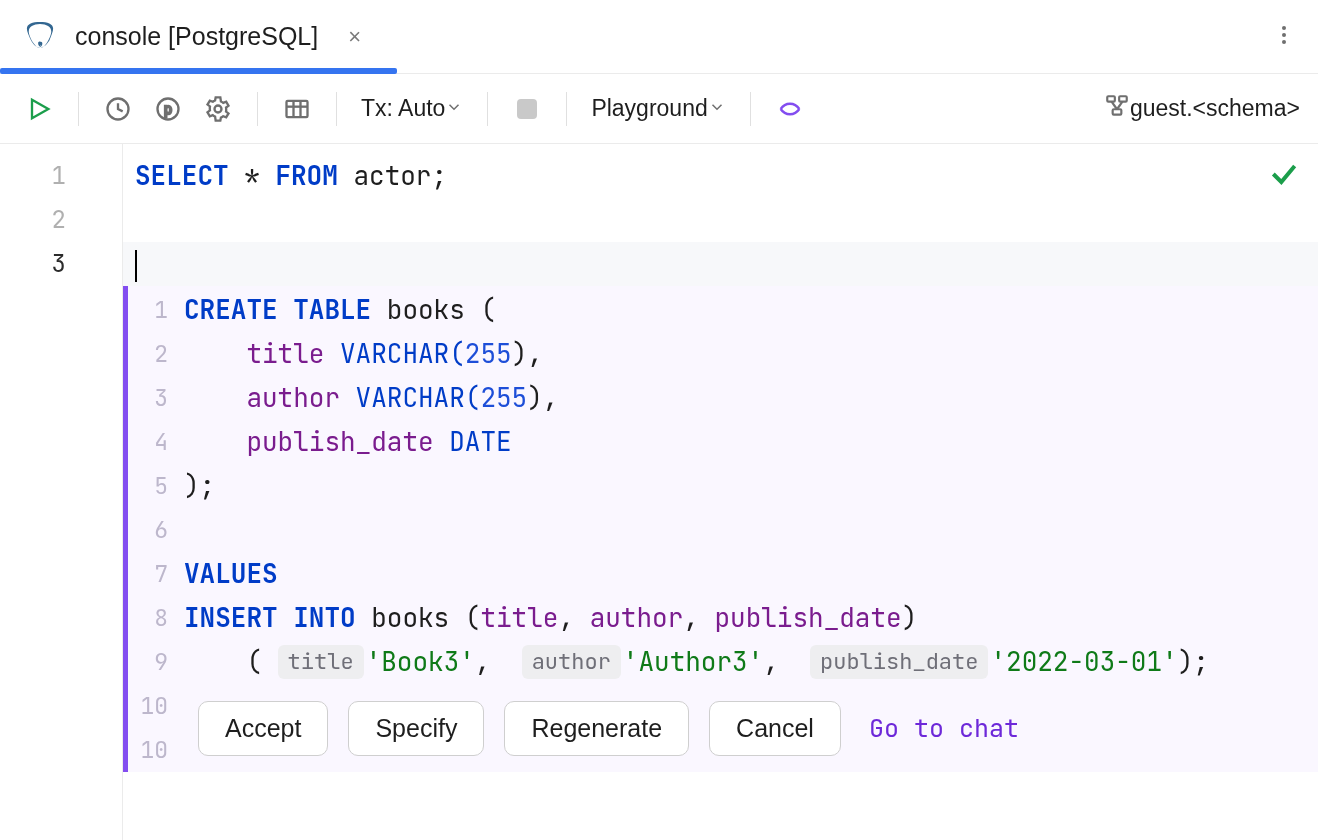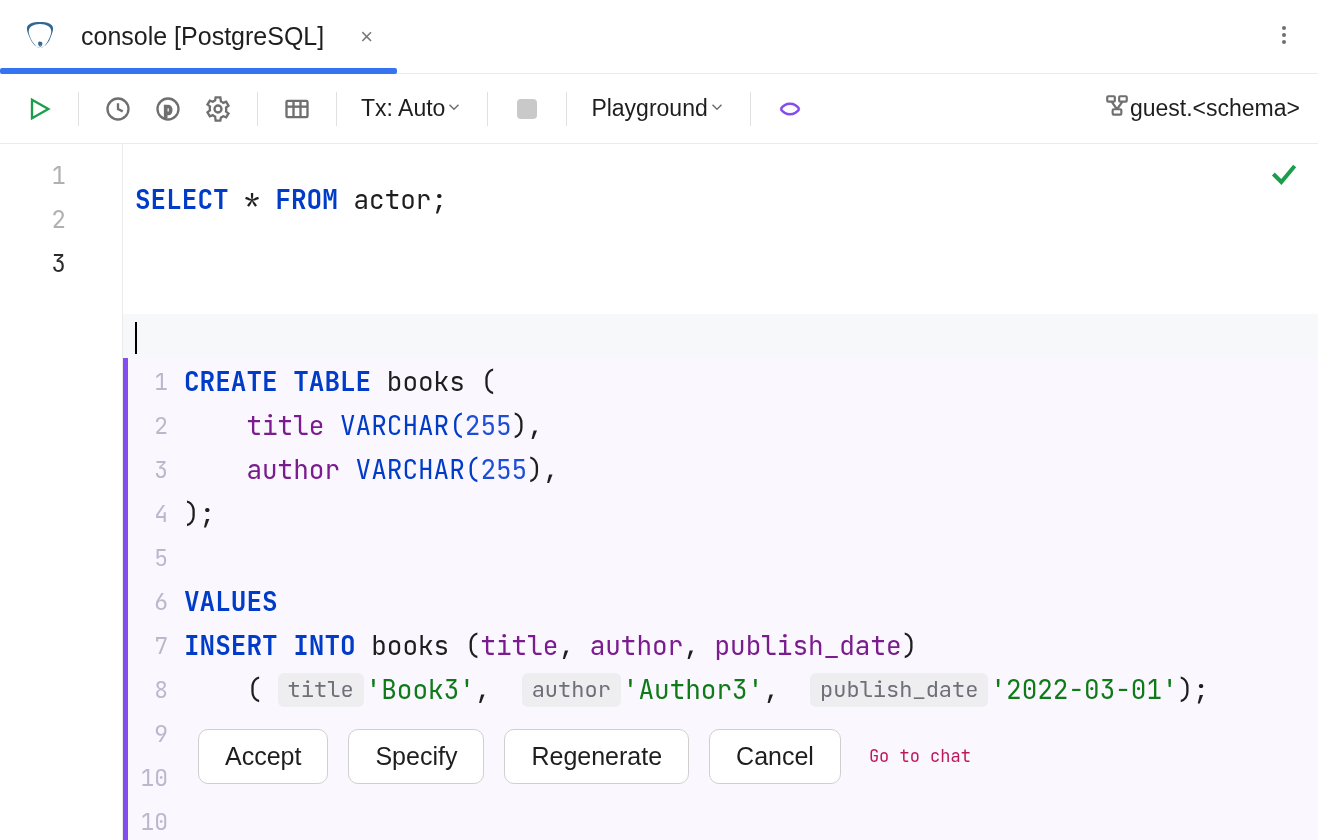--- a/index.html
+++ b/index.html
@@ -1,20 +1,20 @@
 <!DOCTYPE html>
 <html><head>
 <meta charset="utf-8">
 <style>
   * { box-sizing: border-box; margin: 0; padding: 0; }
   html, body { width: 1318px; height: 840px; font-family: -apple-system, "Segoe UI", Arial, sans-serif; background: #fff; overflow: hidden; }
 
   
   .tab-bar { display: flex; align-items: center; height: 74px; border-bottom: 1px solid #ebebeb; position: relative; }
-  .tab { display: flex; align-items: center; gap: 26px; padding: 0 25px; height: 100%; position: relative; }
+  .tab { display: flex; align-items: center; gap: 20px; padding: 0 25px; height: 100%; position: relative; }
   .tab .pg-icon { width: 30px; height: 30px; }
   .tab-title { font-size: 25px; color: #1e1e1e; }
   .tab-close { color: #7a7a7a; font-size: 22px; margin-left: 10px; cursor: pointer; line-height: 1; }
   .tab-indicator { position: absolute; left: 0; bottom: -1px; width: 397px; height: 6px; background: #3574f0; border-radius: 2px; }
   .tab-bar .more { margin-left: auto; margin-right: 22px; color: #6f6f6f; cursor: pointer; }
   .more svg { width: 24px; height: 24px; }
 
   
   .toolbar { display: flex; align-items: center; height: 70px; padding: 0 18px; gap: 8px; border-bottom: 1px solid #ebebeb; }
   .toolbar .sep { width: 1px; height: 34px; background: #e0e0e0; margin: 0 10px; }
@@ -27,21 +27,21 @@
   .spacer { flex: 1; }
   .schema-ctx { display: flex; align-items: center; color: #1e1e1e; font-size: 23px; cursor: pointer; }
   .schema-ctx .schema-icon svg { width: 26px; height: 26px; stroke: #6f6f6f; }
 
   
   .editor { display: flex; height: calc(840px - 74px - 70px); font-family: "JetBrains Mono", "Menlo", "Consolas", monospace; font-size: 26px; }
   .gutter { width: 122px; background: #fff; text-align: right; color: #b0b0b0; padding-top: 10px; user-select: none; }
   .gutter .gn { height: 44px; line-height: 44px; padding-right: 56px; font-size: 24px; }
   .gutter .gn.cur { color: #2b2b2b; }
   .code-area { flex: 1; border-left: 1px solid #ebebeb; position: relative; padding-top: 10px; }
-  .code-line { height: 44px; line-height: 44px; padding-left: 12px; white-space: pre; position: relative; margin-top: 24px; }
+  .code-line { height: 44px; line-height: 44px; padding-left: 12px; white-space: pre; position: relative; }
   .code-line.cur { background: #f7f8fa; }
   .caret { display: inline-block; width: 2px; height: 32px; background: #000; vertical-align: middle; }
   .check-icon { position: absolute; right: 18px; top: 14px; color: #1b9e4b; }
   .check-icon svg { width: 32px; height: 32px; }
 
   
   .ai-panel { margin-top: 0; display: flex; background: #faf7ff; border-left: 5px solid #834DF0; }
   .ai-gutter { width: 46px; text-align: right; color: #bdb7cc; padding-top: 2px; user-select: none; font-size: 23px; }
   .ai-gutter .an { height: 44px; line-height: 44px; padding-right: 6px; }
   .ai-code { flex: 1; padding-top: 2px; padding-left: 10px; }
@@ -51,21 +51,21 @@
   .kw2 { color: #003cc7; }
   .ident { color: #7a1c8e; }
   .punct { color: #1e1e1e; }
   .num { color: #1d4ed8; }
   .str { color: #0f7a18; }
   .param-hint { display: inline-block; background: #eeeef0; border-radius: 6px; padding: 0 10px; color: #6f6f78; font-size: 22px; line-height: 34px; vertical-align: 2px; margin-right: 2px; }
 
   
   .action-bar { display: flex; align-items: center; gap: 20px; height: 72px; margin-top: 8px; padding-left: 14px; }
   .btn { background: #fff; border: 1.5px solid #cfcfcf; border-radius: 10px; padding: 12px 26px; font-size: 25px; color: #1e1e1e; cursor: pointer; }
-  .link { color: #be185d; font-size: 17px; cursor: pointer; margin-left: 8px; }
+  .link { color: #6d28d9; font-size: 25px; cursor: pointer; margin-left: 8px; }
 </style>
 </head>
 <body>
 
 <div class="tab-bar">
   <div class="tab">
     <span class="pg-icon">
       <svg viewBox="0 0 32 32">
           <path fill="#336791" d="M16 2c7 0 12 3 12 8 0 4-3 10-6 14-1.5 2-3 3-4 3-1.2 0-2-1-2-2 0-1 .6-2 .6-3 0-.8-.4-1.3-1.1-1.3-.9 0-1.5.8-1.5 2 0 2 1.3 4 3.5 4 3 0 6-3 8.5-7C28 15 30 10 30 7c0-5-6-7-14-7S2 2 2 7c0 3 2 8 4.5 12.7C9 24 12 27 15 27c2.2 0 3.5-2 3.5-4 0-1.2-.6-2-1.5-2-.7 0-1.1.5-1.1 1.3 0 1 .6 2 .6 3 0 1-.8 2-2 2-1 0-2.5-1-4-3C7 20 4 14 4 10c0-5 5-8 12-8z"></path>
           <circle cx="11" cy="11" r="1.4" fill="#fff"></circle>
@@ -186,20 +186,21 @@
         <div class="an">7</div>
         <div class="an">8</div>
         <div class="an">9</div>
         <div class="an">10</div>
         <div class="an">10</div>
       </div>
       <div class="ai-code">
         <div class="ai-line"><span class="kw">CREATE TABLE</span><span class="punct"> books </span><span class="punct">(</span></div>
         <div class="ai-line"><span>    </span><span class="ident">title</span><span class="kw2"> VARCHAR(</span><span class="num">255</span><span class="punct">),</span></div>
         <div class="ai-line"><span>    </span><span class="ident">author</span><span class="kw2"> VARCHAR(</span><span class="num">255</span><span class="punct">),</span></div>
+        <div class="ai-line"><span>    </span><span class="ident">publish_date</span><span class="kw2"> DATE</span></div>
         <div class="ai-line"><span class="punct">);</span></div>
         <div class="ai-line"></div>
         <div class="ai-line"><span class="kw">VALUES</span></div>
         <div class="ai-line"><span class="kw">INSERT INTO</span><span class="punct"> books (</span><span class="ident">title</span><span class="punct">, </span><span class="ident">author</span><span class="punct">, </span><span class="ident">publish_date</span><span class="punct">)</span></div>
         <div class="ai-line"><span class="punct">    ( </span><span class="param-hint">title</span><span class="str">'Book3'</span><span class="punct">,  </span><span class="param-hint">author</span><span class="str">'Author3'</span><span class="punct">,  </span><span class="param-hint">publish_date</span><span class="str">'2022-03-01'</span><span class="punct">);</span></div>
 
         <div class="action-bar">
           <button class="btn">Accept</button>
           <button class="btn">Specify</button>
           <button class="btn">Regenerate</button>

